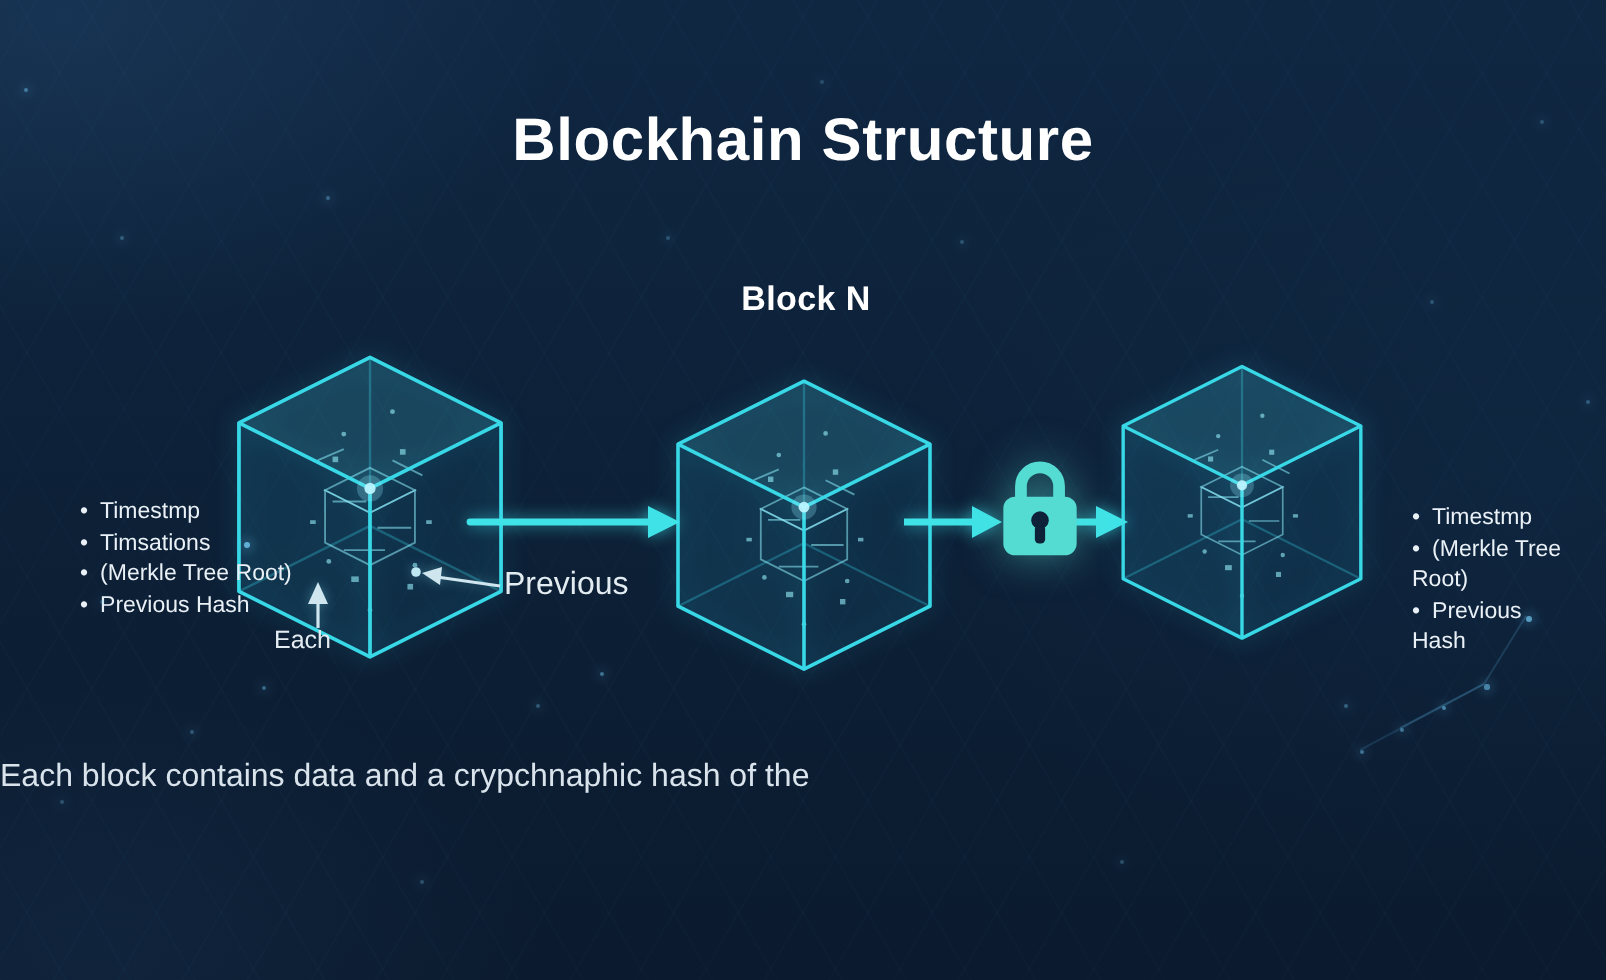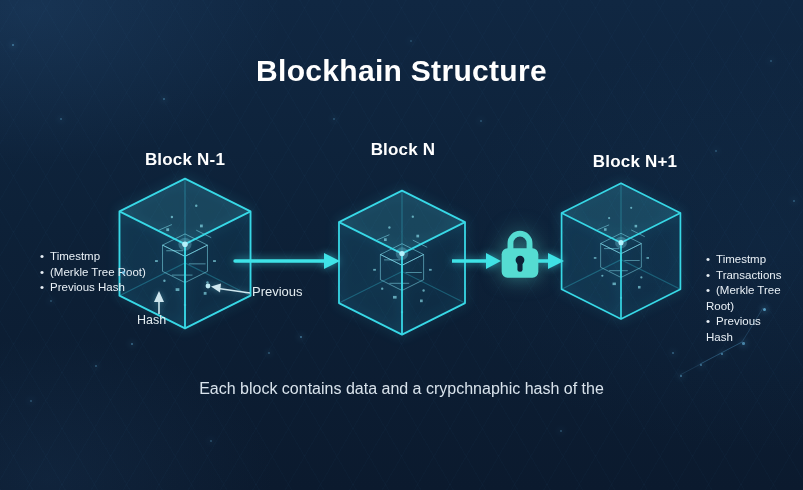--- a/index.html
+++ b/index.html
@@ -31,26 +31,26 @@
   .cube{position:absolute;filter:drop-shadow(0 0 6px rgba(50,210,235,.35));}
   .cube-0{left:110px;top:174px;width:150px;height:161px;}
   .cube-1{left:330px;top:186px;width:144px;height:155px;}
   .cube-2{left:553px;top:179px;width:136px;height:146px;}
   .flow{position:absolute;filter:drop-shadow(0 0 4px rgba(60,225,235,.65));}
   .lock{position:absolute;left:498px;top:224px;width:44px;height:56px;filter:drop-shadow(0 0 10px rgba(85,220,210,.5));}
   .side-list{position:absolute;margin:16px;padding:0;list-style:none;color:#e9f0f6;font-size:11.5px;line-height:15.5px;}
   .side-list li::before{content:"•";color:#e9f0f6;margin-right:6px;}
   .list-left{left:24px;top:233px;}
   .list-right{left:690px;top:236px;}
-  .anno-text{position:absolute;color:#e3ecf0;font-size:13px;}
+  .anno-text{position:absolute;color:#e3ecf0;font-size:16px;}
   .anno-prev{left:252px;top:284px;}
   .anno-hash{left:137px;top:313px;font-size:12.5px;}
   .anno-arrow{position:absolute;filter:drop-shadow(0 0 3px rgba(120,220,240,.4));}
   .caption{
-    position:absolute;left:0;top:378px;width:100%;text-align:center;
+    position:absolute;left:0;top:378px;width:100%;
     color:var(--muted,#d9e3ec);font-size:16px;line-height:22px;
   }
   .dot{position:absolute;border-radius:50%;background:#6fc5ef;box-shadow:0 0 6px 1px rgba(110,200,245,.55);}
   .constellation{position:absolute;left:640px;top:295px;}
 </style>
 </head>
 <body>
 
 <div class="canvas">
   <div class="grid"></div>
@@ -92,23 +92,21 @@
           <path d="M10,40 L80,75 L150,40 M80,75 L80,165"></path>
         </g>
         <circle cx="80" cy="75" r="3" fill="#c6f6ff" opacity="0.95"></circle>
         <circle cx="80" cy="75" r="7" fill="rgba(150,240,255,0.25)"></circle>
       </g>
     </defs>
   </svg>
 
   <div class="title">Blockhain Structure</div>
 
-  <div class="block-label lbl-0">Block N-1</div>
   <div class="block-label lbl-1">Block N</div>
-  <div class="block-label lbl-2">Block N+1</div>
 
   <svg class="cube cube-0" viewBox="0 0 160 172">
       <use href="#cube-sym"></use>
     </svg>
   <svg class="cube cube-1" viewBox="0 0 160 172">
       <use href="#cube-sym"></use>
     </svg>
   <svg class="cube cube-2" viewBox="0 0 160 172">
       <use href="#cube-sym"></use>
     </svg>
@@ -128,42 +126,42 @@
 
   <svg class="lock" viewBox="0 0 60 76">
     <path d="M17,36 v-10 a13,13 0 0 1 26,0 v10" fill="none" stroke="#55dcd2" stroke-width="8" stroke-linecap="round"></path>
     <rect x="5" y="33" width="50" height="40" rx="8" fill="#55dcd2"></rect>
     <circle cx="30" cy="49" r="6" fill="#0d2238"></circle>
     <rect x="26.5" y="52" width="7" height="13" rx="3" fill="#0d2238"></rect>
   </svg>
 
   <ul class="side-list list-left">
       <li>Timestmp</li>
+      <li>Timsations</li>
       <li>(Merkle Tree Root)</li>
       <li>Previous Hash</li>
     </ul>
   <ul class="side-list list-right">
       <li>Timestmp</li>
-      <li>Transactions</li>
       <li>(Merkle Tree Root)</li>
       <li>Previous Hash</li>
     </ul>
 
   <svg class="anno-arrow" style="left:200px;top:280px" width="52" height="18">
     <circle cx="8" cy="6" r="2.4" fill="#bfe9f2"></circle>
     <line x1="15" y1="8" x2="50" y2="13" stroke="#cfe6ee" stroke-width="1.6"></line>
     <polygon points="11,6.5 21,3.5 20,12.5" fill="#cfe6ee"></polygon>
   </svg>
   <div class="anno-text anno-prev">Previous</div>
 
   <svg class="anno-arrow" style="left:151px;top:289px" width="16" height="28">
     <line x1="8" y1="25" x2="8" y2="9" stroke="#cfe6ee" stroke-width="1.6"></line>
     <polygon points="8,2 3,13 13,13" fill="#cfe6ee"></polygon>
   </svg>
-  <div class="anno-text anno-hash">Hash</div>
+  <div class="anno-text anno-hash">Each</div>
 
   <div class="caption">
     <div>Each block contains data and a crypchnaphic hash of the</div>
   </div>
 
   <svg class="constellation" width="160" height="100">
     <polyline points="123,13 102,47 81,58 60,69" fill="none" stroke="rgba(100,190,240,0.18)" stroke-width="1"></polyline>
     <line x1="102" y1="47" x2="40" y2="80" stroke="rgba(100,190,240,0.14)" stroke-width="1"></line>
   </svg>
 

